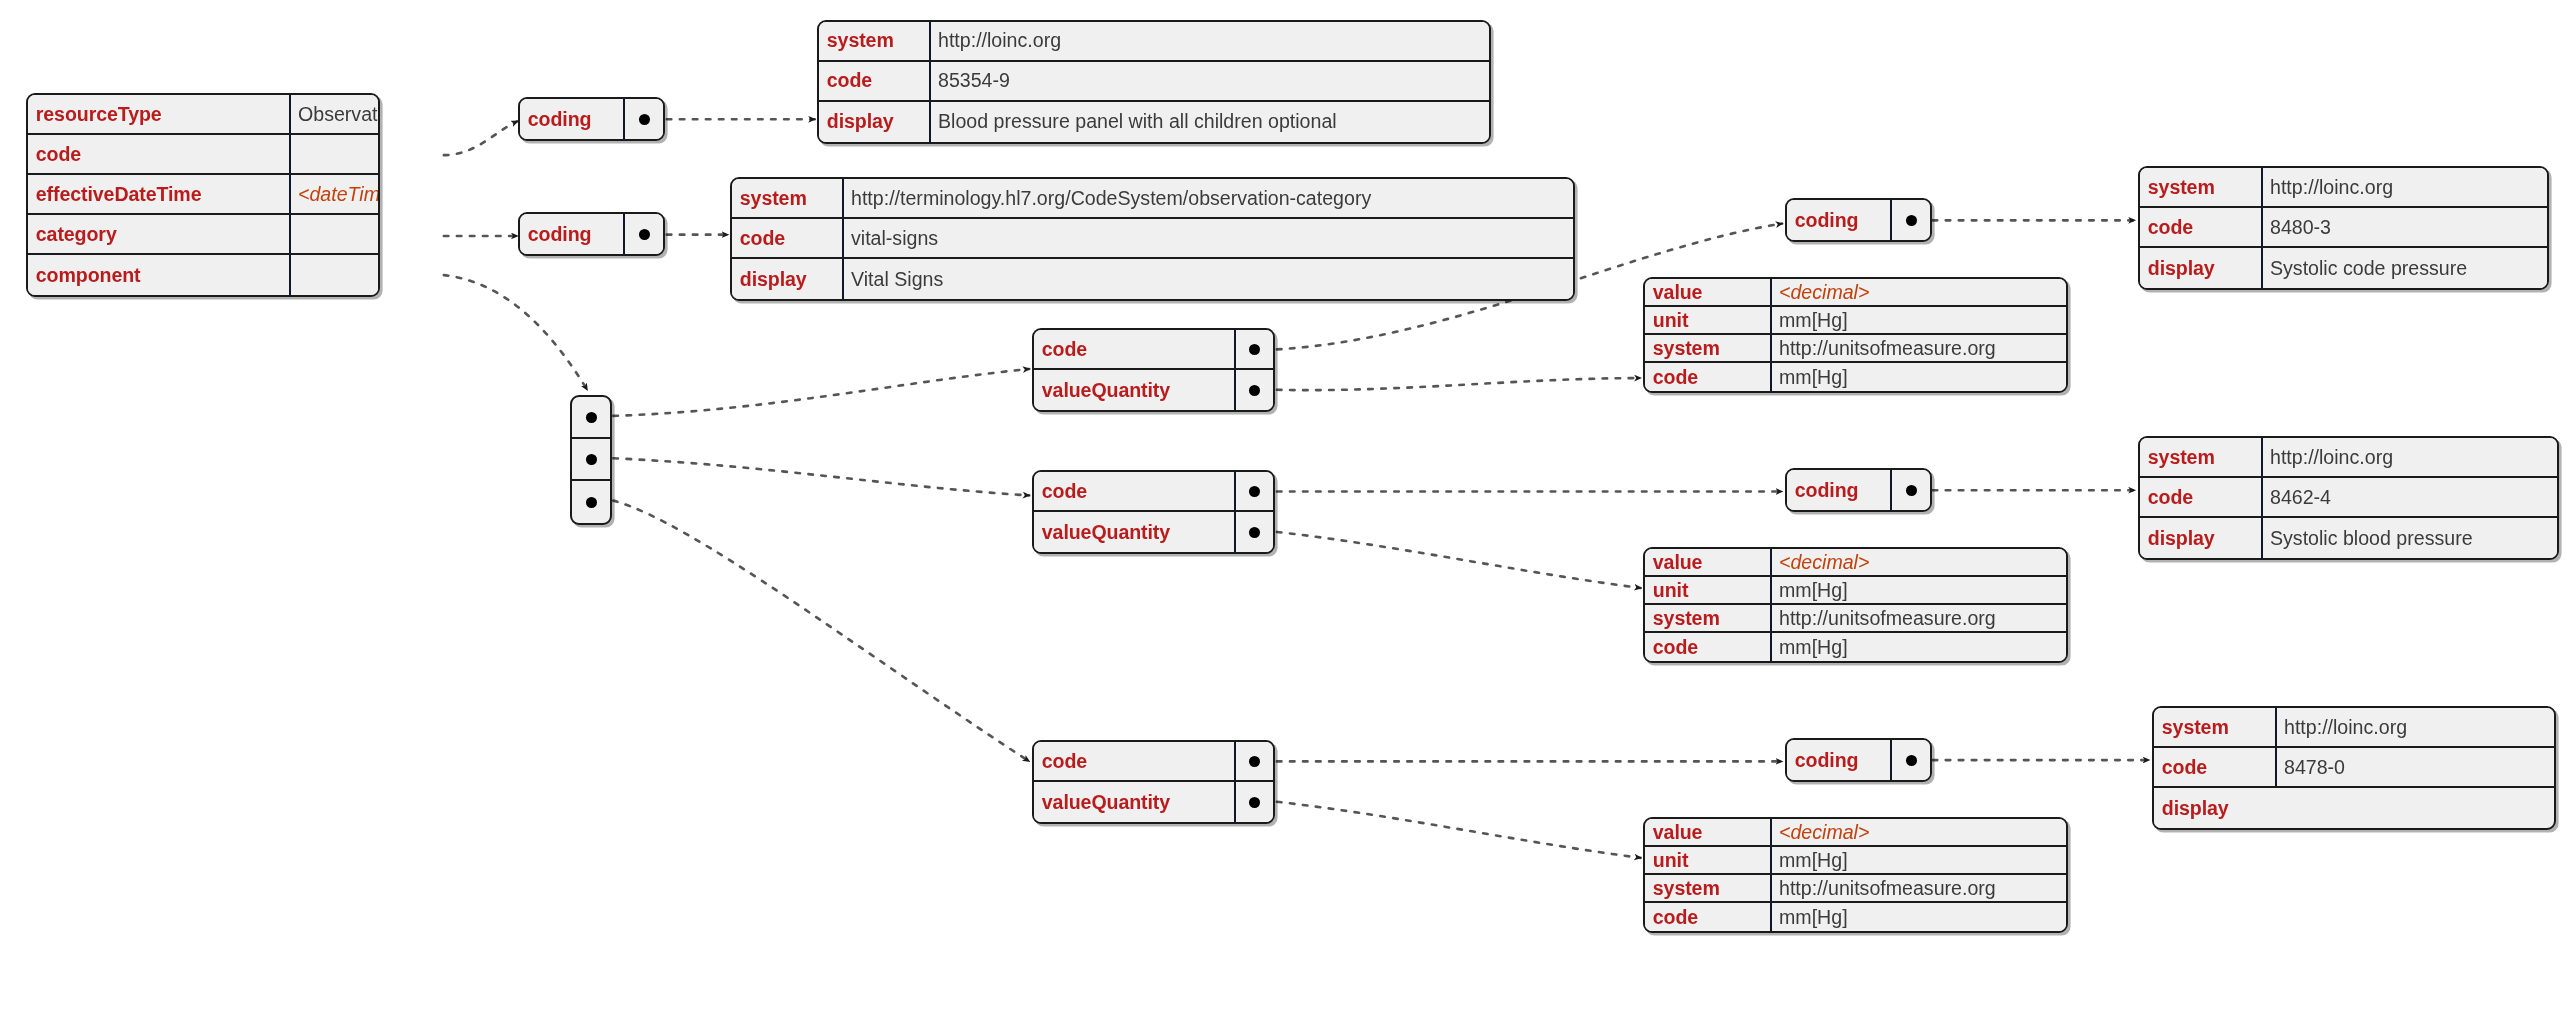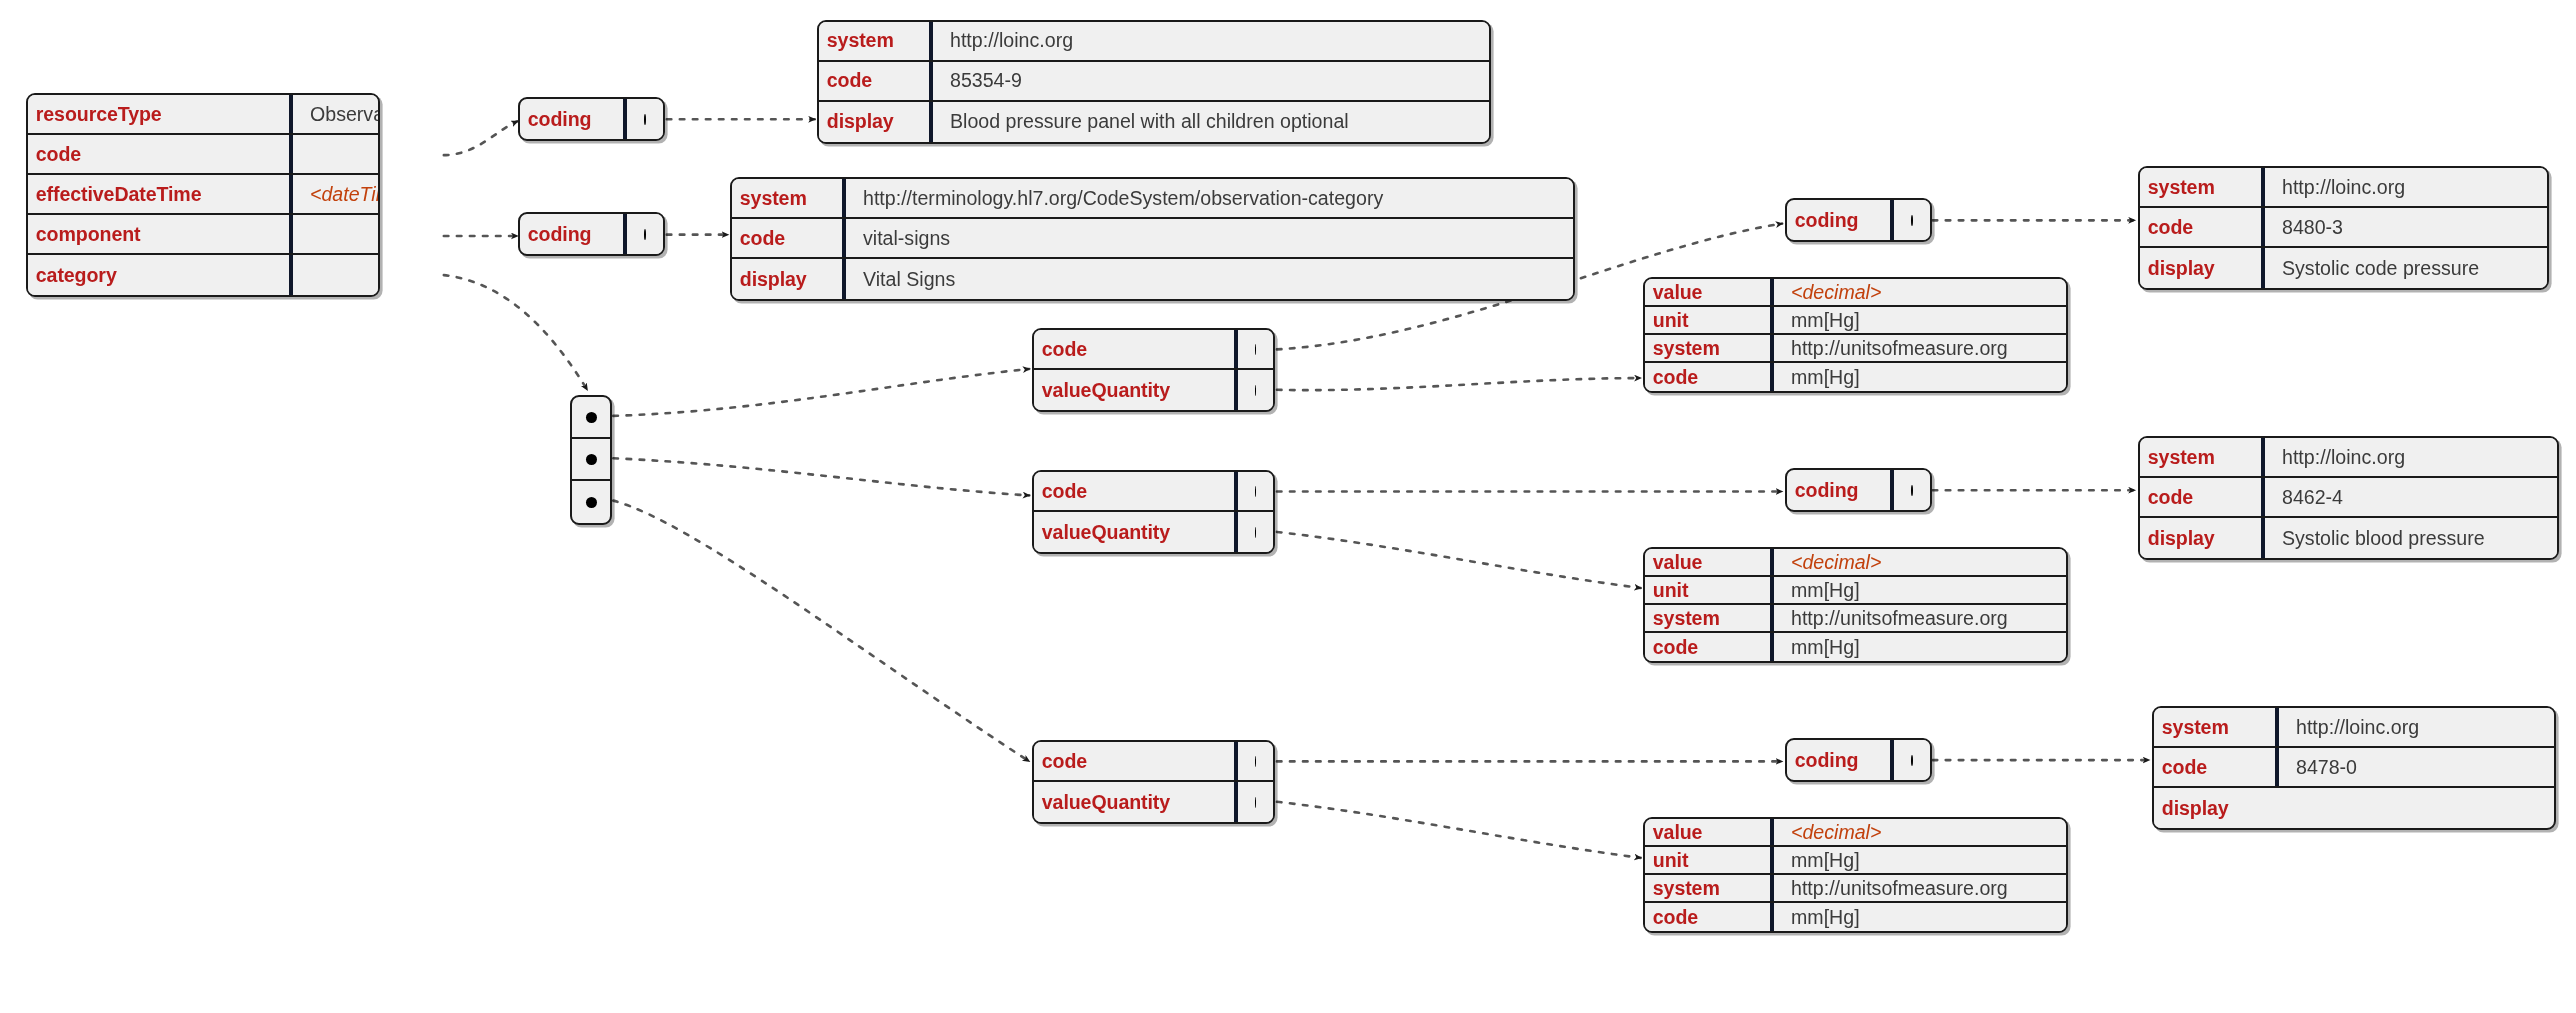--- a/index.html
+++ b/index.html
@@ -56,27 +56,27 @@
     font-size: 19.6px;
     color: #b91c1c;
     background: #f0f0f0;
     white-space: nowrap;
     letter-spacing: -0.1px;
   }
   .val {
     box-sizing: border-box;
     display: flex;
     align-items: center;
-    padding: 0 17px;
+    padding: 0 7px;
     font-size: 19.6px;
     color: #3b3b3b;
     background: #f0f0f0;
     white-space: nowrap;
     flex: 1 1 auto;
-    border-left: 4px solid #0f172a;
+    border-left: 2px solid #0f172a;
     overflow: hidden;
   }
   .val.italic { font-style: italic; color: #c2410c; }
   .val.ref {
     justify-content: center;
     flex: 0 0 auto;
   }
 
   
   .bullet {
@@ -91,21 +91,21 @@
   #observation-node { left: 26px; top: 93px; width: 354px; }
   #observation-node .row { height: 40px; }
   #observation-node .key { flex: 0 0 261px; }
   #observation-node .val { width: 155px; }
   #observation-node .val.ref { justify-content: flex-end; padding-right: 9px; }
 
   .coding-pill {
     height: 44px;
   }
   .coding-pill .row { height: 100%; border-bottom: none; }
-  .coding-pill .key { flex: 1 1 auto; justify-content: flex-start; border-radius: 10px; }
+  .coding-pill .key { flex: 1 1 auto; justify-content: flex-start; }
   .coding-pill .val.ref { flex: 0 0 40px; }
 
   #coding-code-pill     { left: 518px;  top: 97px; width: 147px; }
   #coding-category-pill { left: 518px;  top: 212px; width: 147px; }
   #coding-sys-pill      { left: 1785px; top: 198px; width: 147px; }
   #coding-dia-pill      { left: 1785px; top: 468px; width: 147px; }
   #coding-mean-pill     { left: 1785px; top: 738px; width: 147px; }
 
   
   #component-array-node {
@@ -220,27 +220,27 @@
       <div class="key">code</div>
       <div class="val ref">
         <span class="bullet"></span>
       </div>
     </div>
     <div class="row">
       <div class="key">effectiveDateTime</div>
       <div class="val italic">&lt;dateTime&gt;</div>
     </div>
     <div class="row">
+      <div class="key">category</div>
+      <div class="val ref">
+        <span class="bullet"></span>
+      </div>
+    </div>
+    <div class="row">
       <div class="key">component</div>
-      <div class="val ref">
-        <span class="bullet"></span>
-      </div>
-    </div>
-    <div class="row">
-      <div class="key">category</div>
       <div class="val ref">
         <span class="bullet"></span>
       </div>
     </div>
   </div>
 
   <div class="node coding-pill" id="coding-code-pill">
     <div class="row">
       <div class="key">coding</div>
       <div class="val ref">

